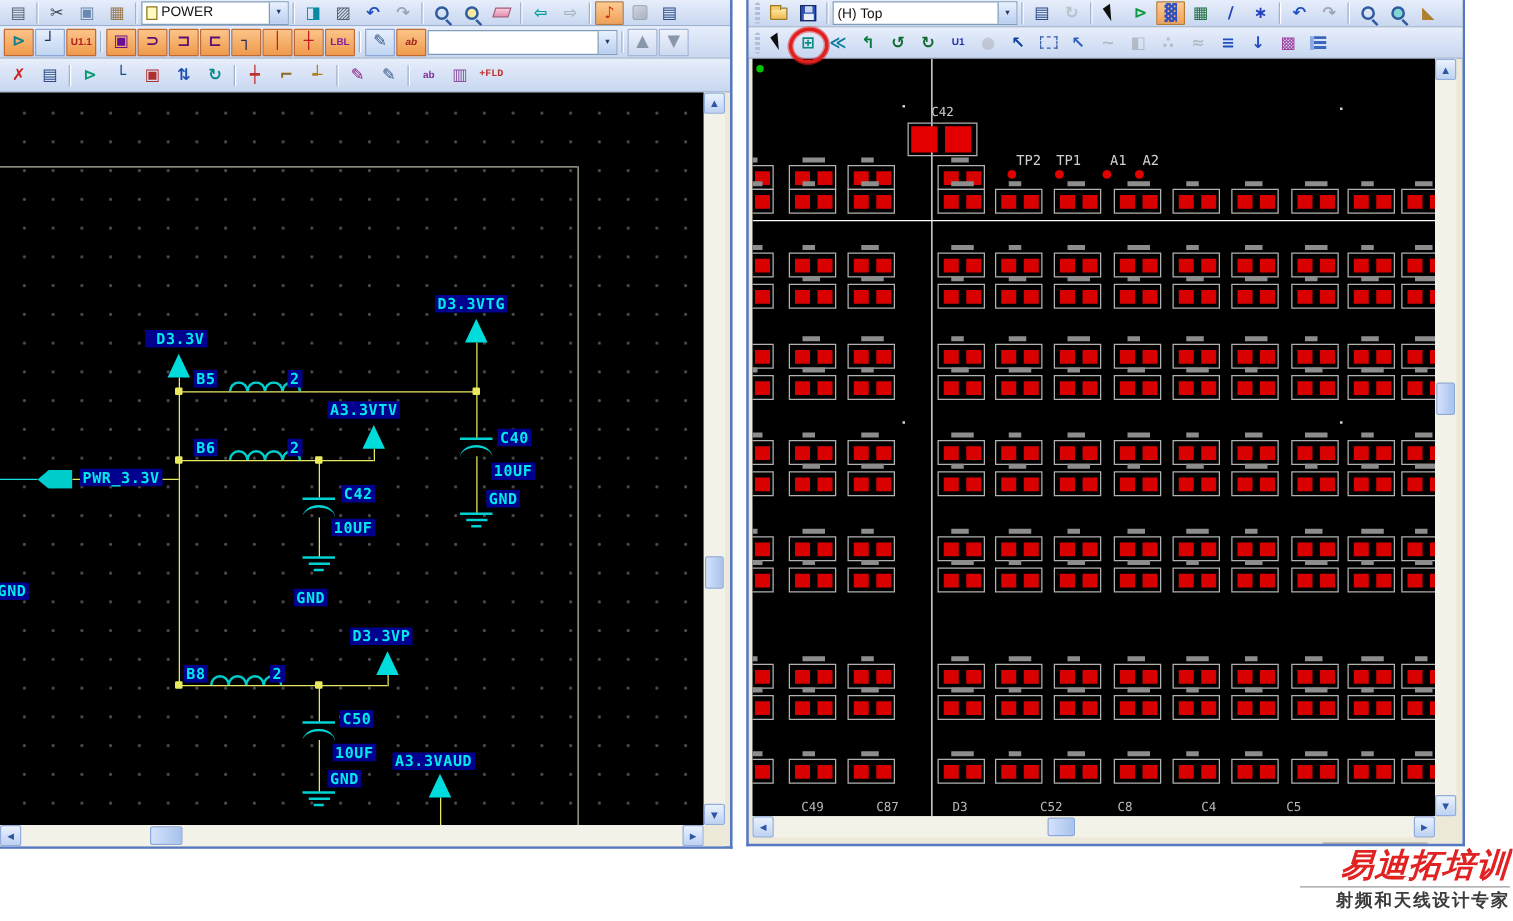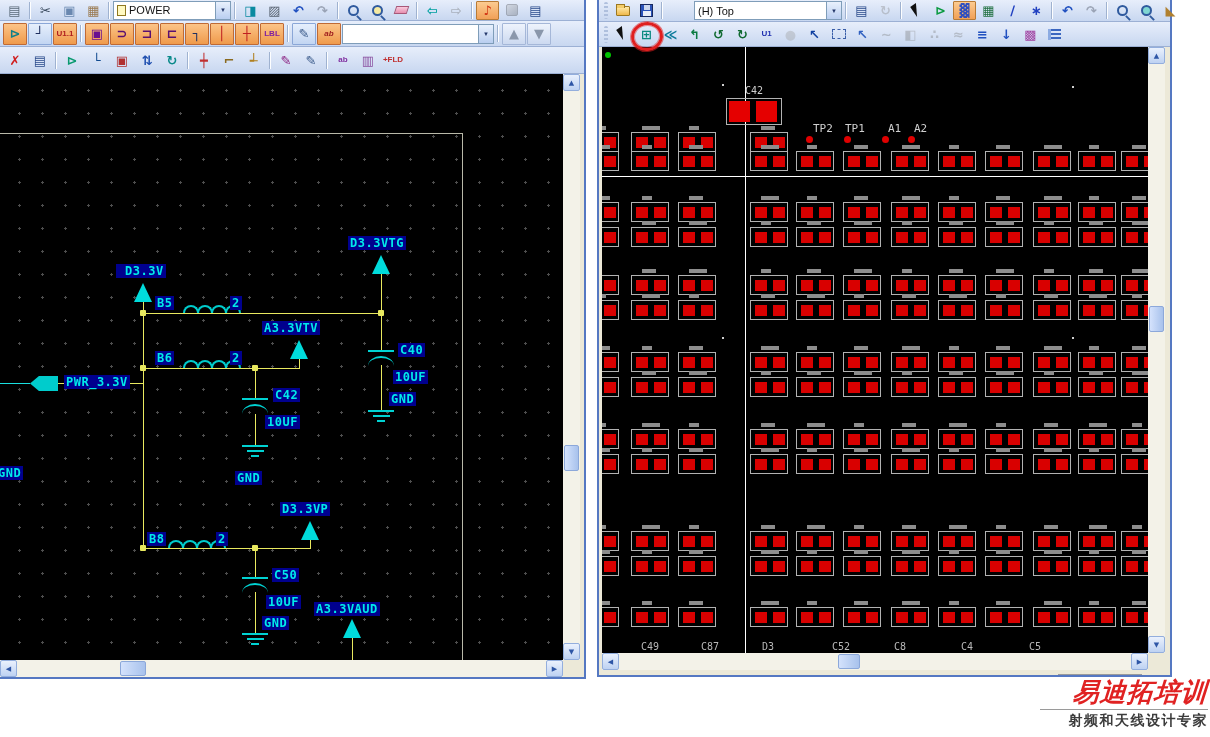--- a/index.html
+++ b/index.html
@@ -269,21 +269,21 @@
           <span class="ic" style="color: rgb(58, 90, 138);">✎</span>
         </button>
         <span class="tsep"></span>
         <button class="tbtn">
           <span class="btxt" style="color: rgb(128, 48, 160);">ab</span>
         </button>
         <button class="tbtn">
           <span class="ic" style="color: rgb(138, 80, 160);">▥</span>
         </button>
         <button class="tbtn">
-          <span class="btxt" style="color: rgb(192, 48, 48);">+FLD</span>
+          <span class="btxt" style="color: rgb(192, 48, 48); font-family: Liberation Mono, monospace;">+FLD</span>
         </button>
       </div>
     <div id="sch">
         <div class="wire" style="background: rgb(185, 185, 169); left: 0px; top: 59px; width: 462px; height: 1px;"></div>
         <div class="wire" style="background: rgb(185, 185, 169); left: 462px; top: 59px; width: 1px; height: 527px;"></div>
         <div class="wire" style="background: rgb(25, 224, 224); left: 0px; top: 309px; width: 30px; height: 1px;"></div>
         <div class="wire" style="left: 58px; top: 309px; width: 85px; height: 1px;"></div>
         <div class="wire" style="left: 143px; top: 228px; width: 1px; height: 246px;"></div>
         <div class="wire" style="left: 143px; top: 239px; width: 238px; height: 1px;"></div>
         <div class="wire" style="left: 381px; top: 200px; width: 1px; height: 40px;"></div>
@@ -383,21 +383,21 @@
   <div id="rwin" class="win">
     <div class="tbar" id="rt1">
         <span class="tgrip"></span>
         <button class="tbtn">
           <span class="ic I-folder"></span>
         </button>
         <button class="tbtn">
           <span class="ic I-floppy"></span>
         </button>
         <span class="tsep"></span>
-        <div class="combo" style="width: 148px; margin-left: 28px;">
+        <div class="combo" style="width: 148px;">
           <span class="cval">(H) Top</span>
           <span class="carrow">▼</span>
         </div>
         <span class="tsep"></span>
         <button class="tbtn">
           <span class="ic" style="color: rgb(42, 74, 138);">▤</span>
         </button>
         <button class="tbtn dis">
           <span class="ic" style="color: rgb(136, 146, 160);">↻</span>
         </button>

